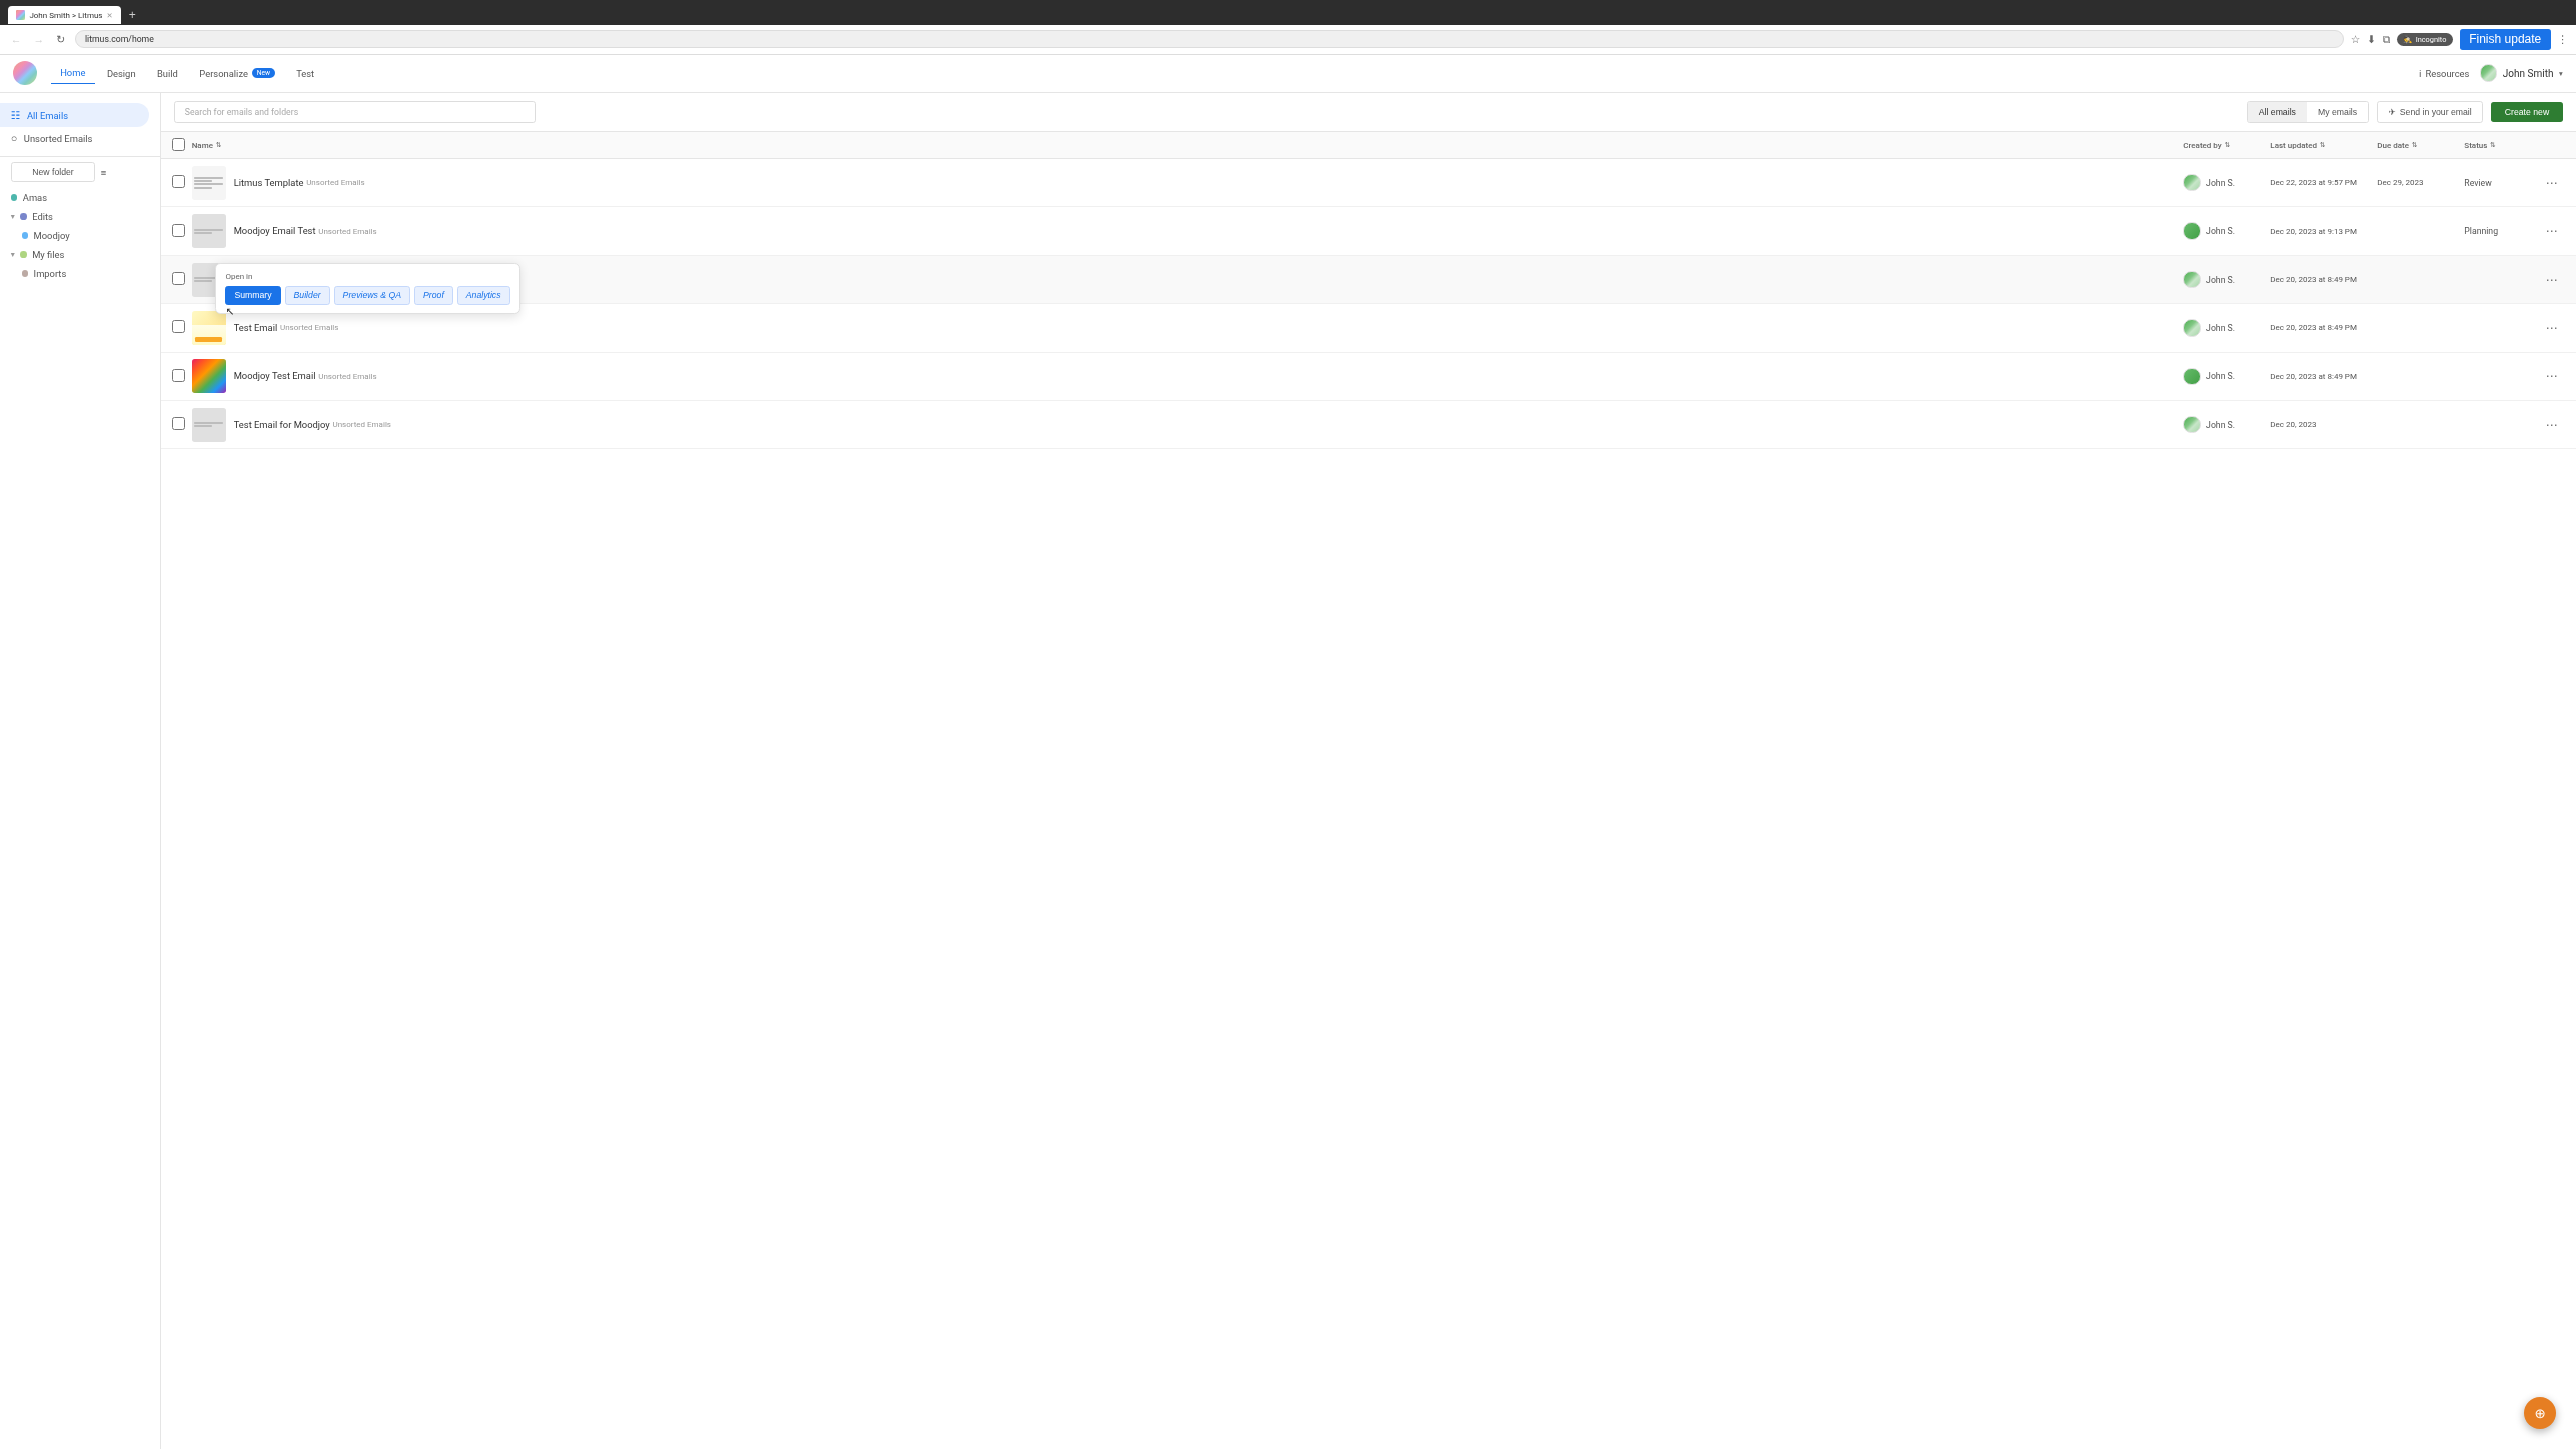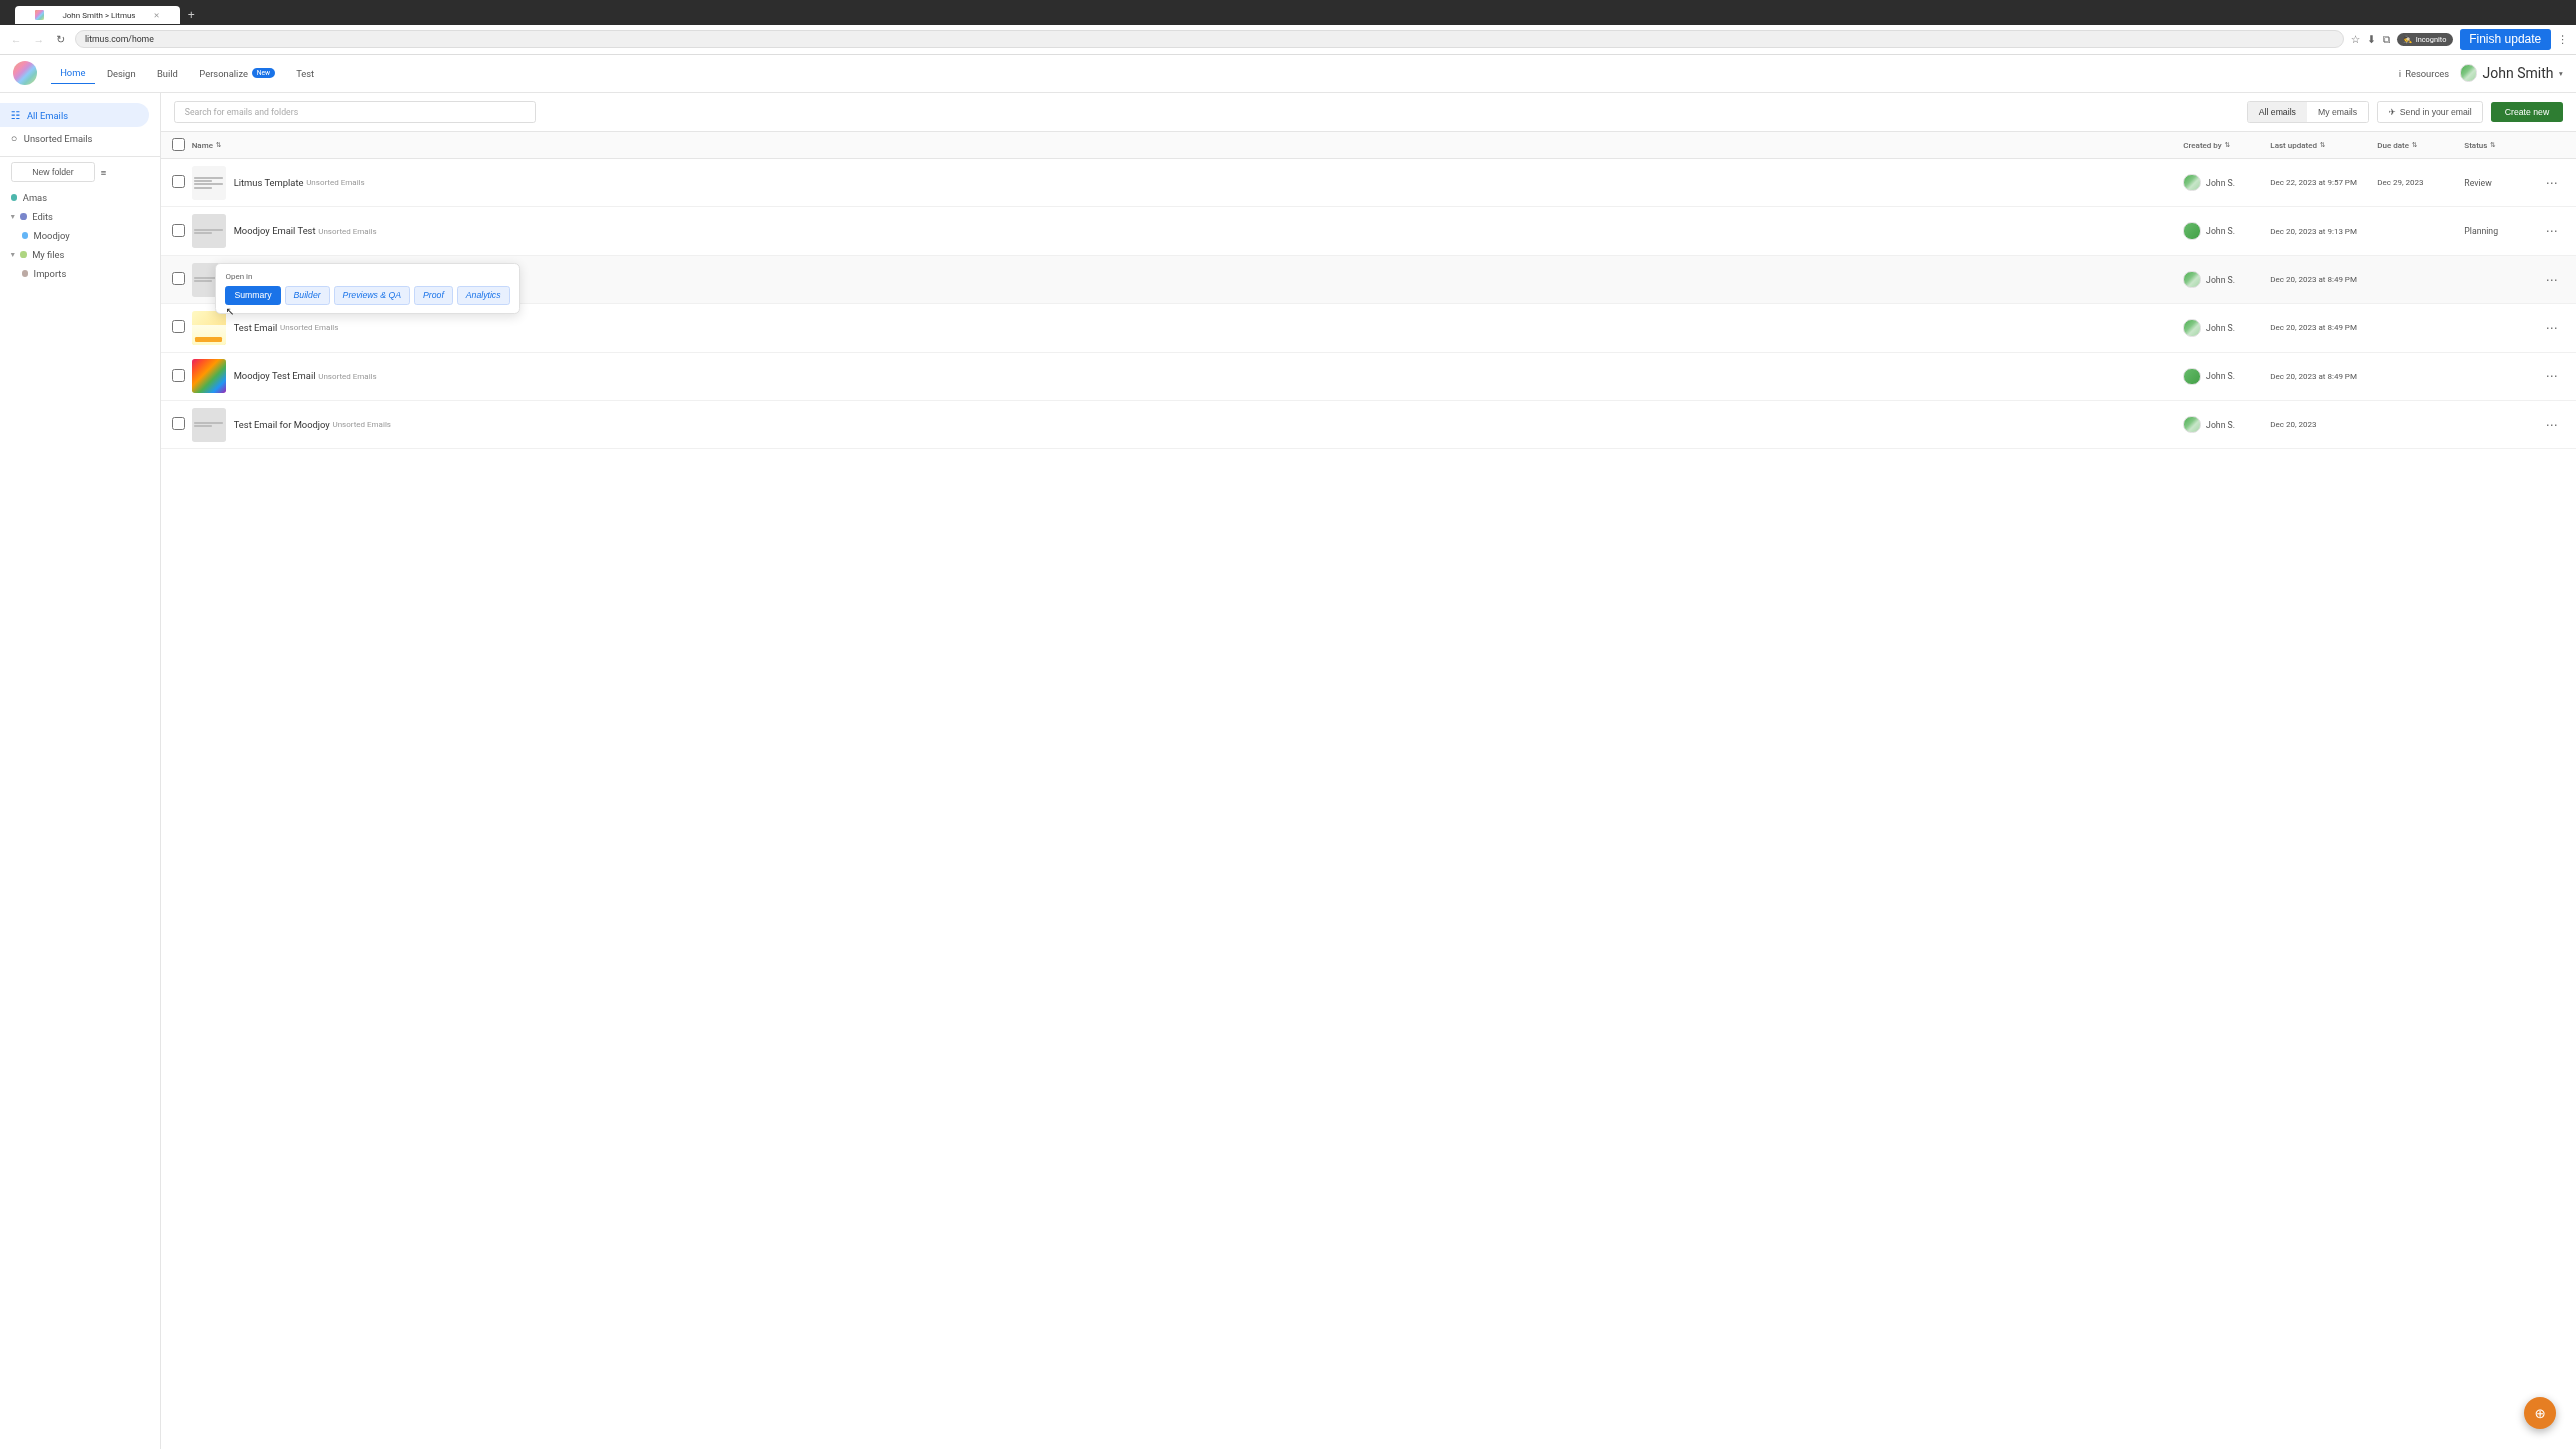--- a/index.html
+++ b/index.html
@@ -1,21 +1,21 @@
 <!DOCTYPE html>
 <html style="font-size:10.7px"><head>
   <meta charset="utf-8">
   <style>
     * { box-sizing: border-box; margin: 0; padding: 0; }
     body { font-family: -apple-system, BlinkMacSystemFont, 'Segoe UI', Roboto, sans-serif; background: #f5f5f5; font-size: 9.4px; color: #333; overflow: hidden; }
 
     
     .browser-chrome { background: #2d2d2d; padding: 5.4px 8px 0; }
     .browser-tabs { display: flex; align-items: center; gap: 2.7px; margin-bottom: 0; }
-    .browser-tab { background: #3c3c3c; color: #ccc; padding: 4px 20px; border-radius: 4px 4px 0 0; display: flex; align-items: center; gap: 18px; font-size: 8px; min-width: 107px; margin-left: 7px; }
+    .browser-tab { background: #3c3c3c; color: #ccc; padding: 4px 8px; border-radius: 4px 4px 0 0; display: flex; align-items: center; gap: 4px; font-size: 8px; min-width: 107px; }
     .browser-tab.active { background: #fff; color: #333; }
     .tab-favicon { width: 9.4px; height: 9.4px; border-radius: 1.3px; background: linear-gradient(135deg, #e57373, #ef9a9a, #f48fb1, #ce93d8, #90caf9, #80cbc4, #a5d6a7, #e6ee9c); }
     .tab-close { margin-left: auto; cursor: pointer; color: #999; font-size: 7.4px; }
     .tab-new { background: transparent; border: none; color: #ccc; font-size: 12px; cursor: pointer; padding: 2.7px 5.4px; }
 
     
     .address-bar { background: #fff; display: flex; align-items: center; padding: 4px 8px; gap: 6.7px; border-bottom: 0.7px solid #ddd; }
     .nav-btn { background: none; border: none; cursor: pointer; color: #666; font-size: 10.7px; padding: 2.7px; }
     .nav-btn:disabled { color: #ccc; cursor: default; }
     .url-bar { flex: 1; background: #f0f0f0; border: 0.7px solid #ddd; border-radius: 13.4px; padding: 2.7px 9.4px; font-size: 8.7px; color: #333; display: flex; align-items: center; }
@@ -32,21 +32,21 @@
     .top-nav { display: flex; align-items: center; padding: 0 13.4px; border-bottom: 0.7px solid #e5e5e5; height: 38px; }
     .logo { width: 24px; height: 24px; border-radius: 50%; background: linear-gradient(135deg, #e57373, #ef9a9a, #f48fb1, #ce93d8, #90caf9, #80cbc4, #a5d6a7, #e6ee9c); margin-right: 13.4px; flex-shrink: 0; }
     .nav-items { display: flex; align-items: center; gap: 2.7px; flex: 1; }
     .nav-item { padding: 5.4px 9.4px; border-radius: 2.7px; cursor: pointer; font-size: 9.4px; color: #555; text-decoration: none; display: flex; align-items: center; gap: 4px; position: relative; }
     .nav-item.active { color: #1a73e8; border-bottom: 1.3px solid #1a73e8; border-radius: 0; }
     .nav-badge { background: #1a73e8; color: #fff; font-size: 6.7px; border-radius: 6.7px; padding: 0.7px 4.7px; }
     .nav-right { display: flex; align-items: center; gap: 10.7px; margin-left: auto; }
     .resources-btn { display: flex; align-items: center; gap: 4px; color: #555; cursor: pointer; font-size: 9.4px; }
     .user-menu { display: flex; align-items: center; gap: 5.4px; cursor: pointer; }
     .user-avatar { width: 20px; height: 20px; border-radius: 50%; background: linear-gradient(135deg, #4caf50, #81c784, #a5d6a7); overflow: hidden; flex-shrink: 0; }
-    .user-name { font-size: 14px; color: #333; }
+    .user-name { font-size: 10px; color: #333; }
     .chevron-down { color: #666; font-size: 7.4px; }
 
     
     .main-content { display: flex; flex: 1; overflow: hidden; }
 
     
     .sidebar { width: 161px; border-right: 0.7px solid #e5e5e5; padding: 10.7px 0; flex-shrink: 0; }
     .sidebar-item { display: flex; align-items: center; gap: 6.7px; padding: 5.4px 10.7px; cursor: pointer; color: #555; font-size: 9.4px; }
     .sidebar-item.active { color: #1a73e8; background: #e8f0fe; border-radius: 0 13.4px 13.4px 0; margin-right: 10.7px; }
     .sidebar-icon { font-size: 10.7px; }

